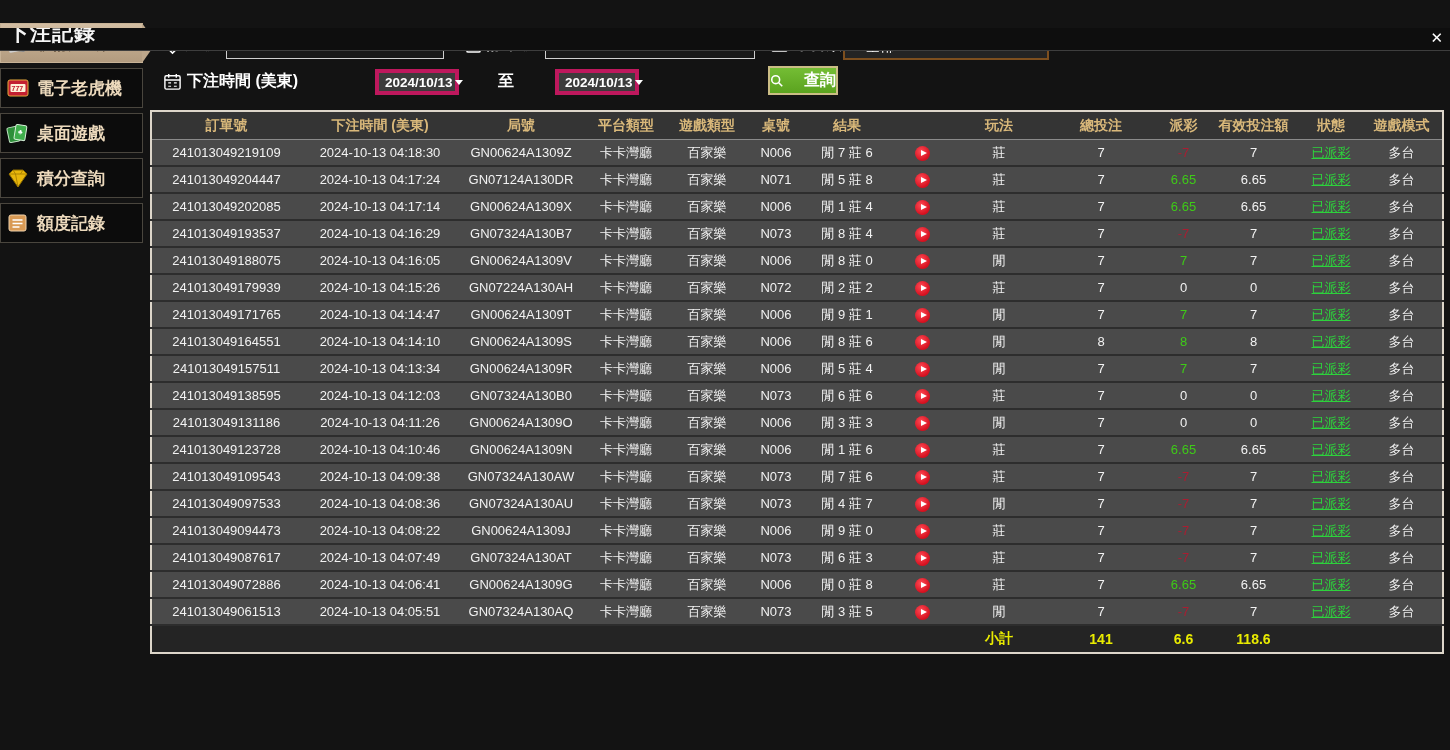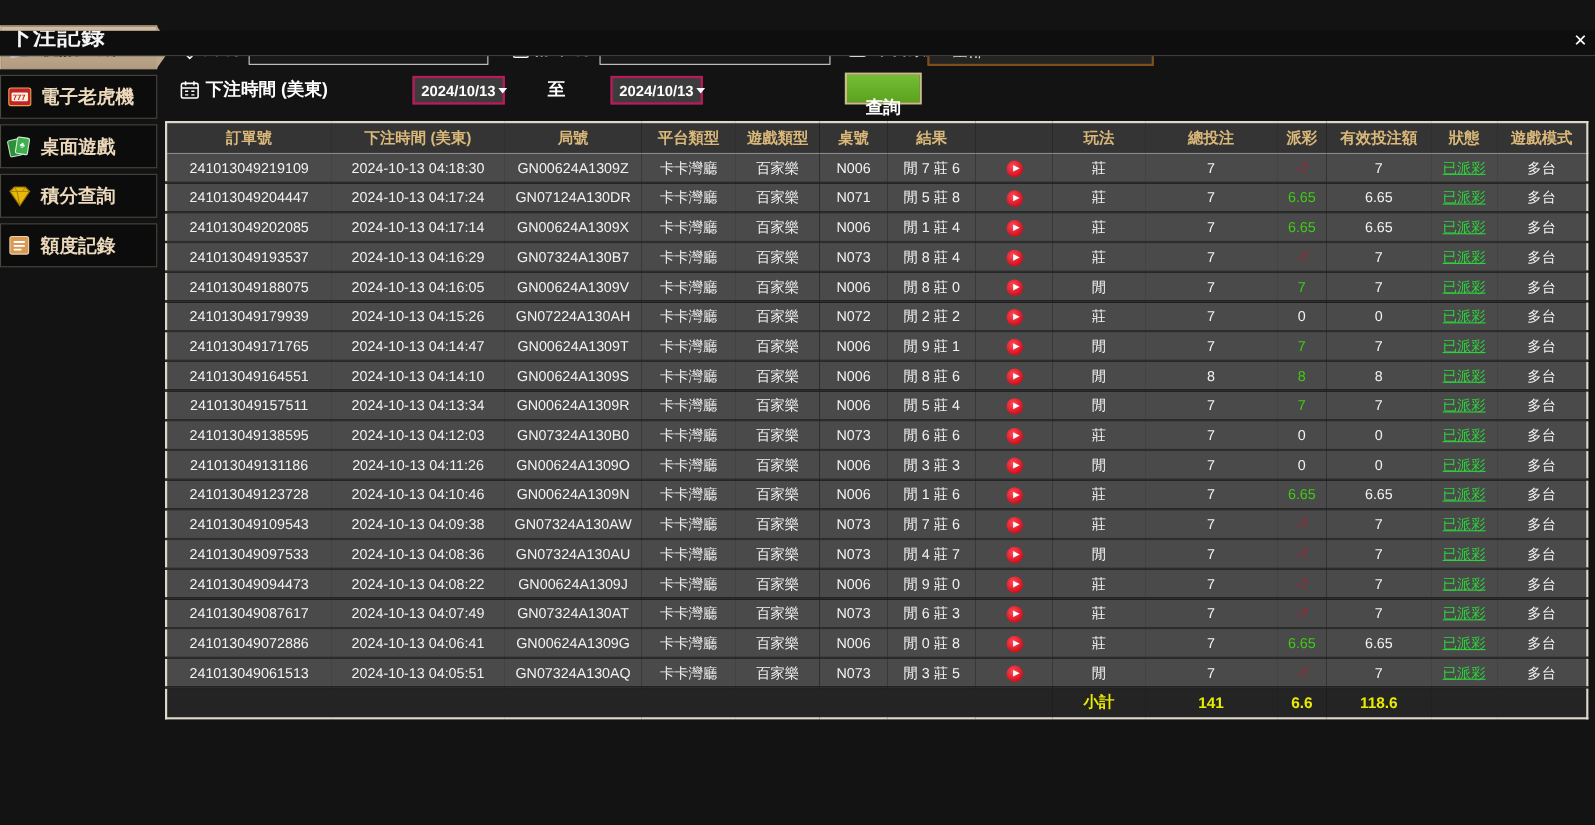--- a/index.html
+++ b/index.html
@@ -28,29 +28,29 @@
   .side-item.active::after{content:"";position:absolute;right:-14px;top:-1px;
     border-left:14px solid #bda78b;border-top:20px solid transparent;border-bottom:20px solid transparent;}
   
   .flabel{position:absolute;color:#ffffff;font-weight:700;font-size:16px;white-space:nowrap;}
   .ficon{position:absolute;width:19px;height:19px;}
   .finput{position:absolute;background:#191919;border:1px solid #cfcfcf;height:26px;
     box-sizing:border-box;color:#fff;font-size:14px;padding:0 6px;outline:none;}
   .dropbox{position:absolute;background:#242424;border:2px solid #7d4f1f;height:28px;
     box-sizing:border-box;color:#fff;font-size:15px;display:flex;align-items:center;
     justify-content:space-between;padding:0 8px;cursor:pointer;}
-  .datebox{position:absolute;background:#3c3c3c;border:2px solid #be185d;height:26px;
+  .datebox{position:absolute;background:#3c3c3c;border:4px solid #be185d;height:26px;
     box-sizing:border-box;color:#fff;font-size:13.5px;font-weight:700;display:flex;
     align-items:center;justify-content:space-between;padding:0 6px;cursor:pointer;}
   .caret{width:0;height:0;border-left:5px solid transparent;border-right:5px solid transparent;
     border-top:6px solid #ffffff;margin-left:6px;}
   .query-btn{position:absolute;left:768px;top:66px;width:70px;height:29px;
     background:linear-gradient(180deg,#74bd34,#5ba31f);border:2px solid #cbbd85;
     box-sizing:border-box;color:#fff;font-size:16px;font-weight:700;display:flex;
-    align-items:center;justify-content:space-between;gap:20px;cursor:pointer;padding:0;flex-direction:column;}
+    align-items:center;justify-content:space-between;gap:20px;cursor:pointer;padding:0;}
   
   .bet-table{position:absolute;left:150px;top:110px;width:1292px;
     border-collapse:collapse;table-layout:fixed;border:2px solid #ddd6ca;}
   .bet-table th{height:27px;background:#343434;color:#d9b87a;font-size:14px;
     font-weight:700;border-bottom:1px solid #8a8a8a;white-space:nowrap;overflow:hidden;padding:0;}
   .bet-table td{height:25px;background:#4a4a4a;color:#f2f2f2;font-size:13px;
     text-align:center;border-bottom:2px solid #2d2d2d;white-space:nowrap;
     overflow:hidden;padding:0 2px;}
   .bet-table tr.total-row td{background:#242424;color:#e9eb00;font-weight:700;
     font-size:14px;height:26px;border-bottom:1px solid #9a9a9a;border-top:1px solid #9a9a9a;}

